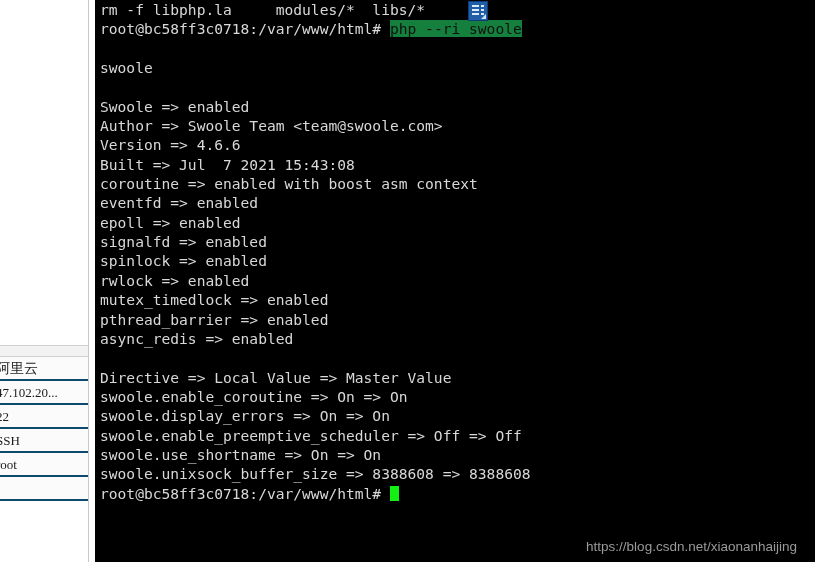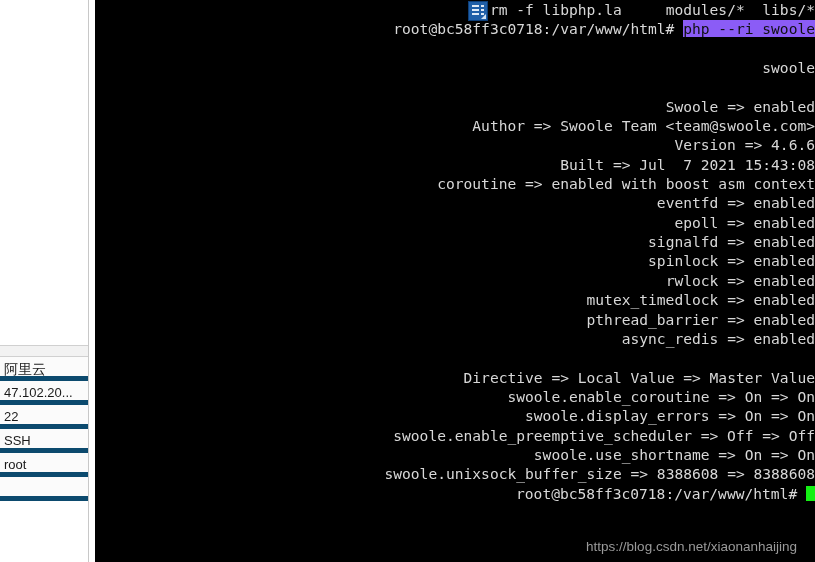--- a/index.html
+++ b/index.html
@@ -38,26 +38,26 @@
     border-bottom: 1px solid #d0d0d0;
   }
   #sidebar-strip {
     height: 10px;
     background: #f2f2f2;
     border-bottom: 1px solid #d0d0d0;
   }
   .side-row {
     height: 24px;
     line-height: 24px;
-    border-bottom: 5px solid #0c4a6e;
+    border-bottom: 2px solid #0c4a6e;
     background: #fbfbfb;
     color: #1a1a1a;
     font-size: 13px;
-    font-family: Liberation Sans, sans-serif;
-    padding-left: 8px;
+    font-family: Liberation Serif, serif;
+    padding-left: 0px;
     box-sizing: border-box;
     white-space: nowrap;
     overflow: hidden;
     
     text-indent: -4px;
   }
   .side-row.cjk {
     font-size: 14px;
   }
   .side-row.empty { color: transparent; }
@@ -68,21 +68,20 @@
 
   
   #terminal {
     position: absolute;
     left: 95px;
     top: 0;
     width: 720px;
     height: 562px;
     background: #000000;
     overflow: hidden;
-    text-align: right;
   }
   #term-lines {
     position: absolute;
     left: 5px;
     top: 0px;
     width: 715px;
   }
   .tline {
     height: 19.35px;
     line-height: 19.35px;
@@ -90,21 +89,21 @@
     font-size: 14.6px;
     letter-spacing: 0px;
     color: #d8d8d8;
     white-space: pre;
     position: relative;
   }
   .tline.blank { color: transparent; }
 
   
   .sel {
-    background: #8b5cf6;
+    background: #15803d;
     color: #101010;
   }
 
   
   .cursor {
     display: inline-block;
     width: 9px;
     height: 15px;
     background: #14f014;
     vertical-align: -2px;

